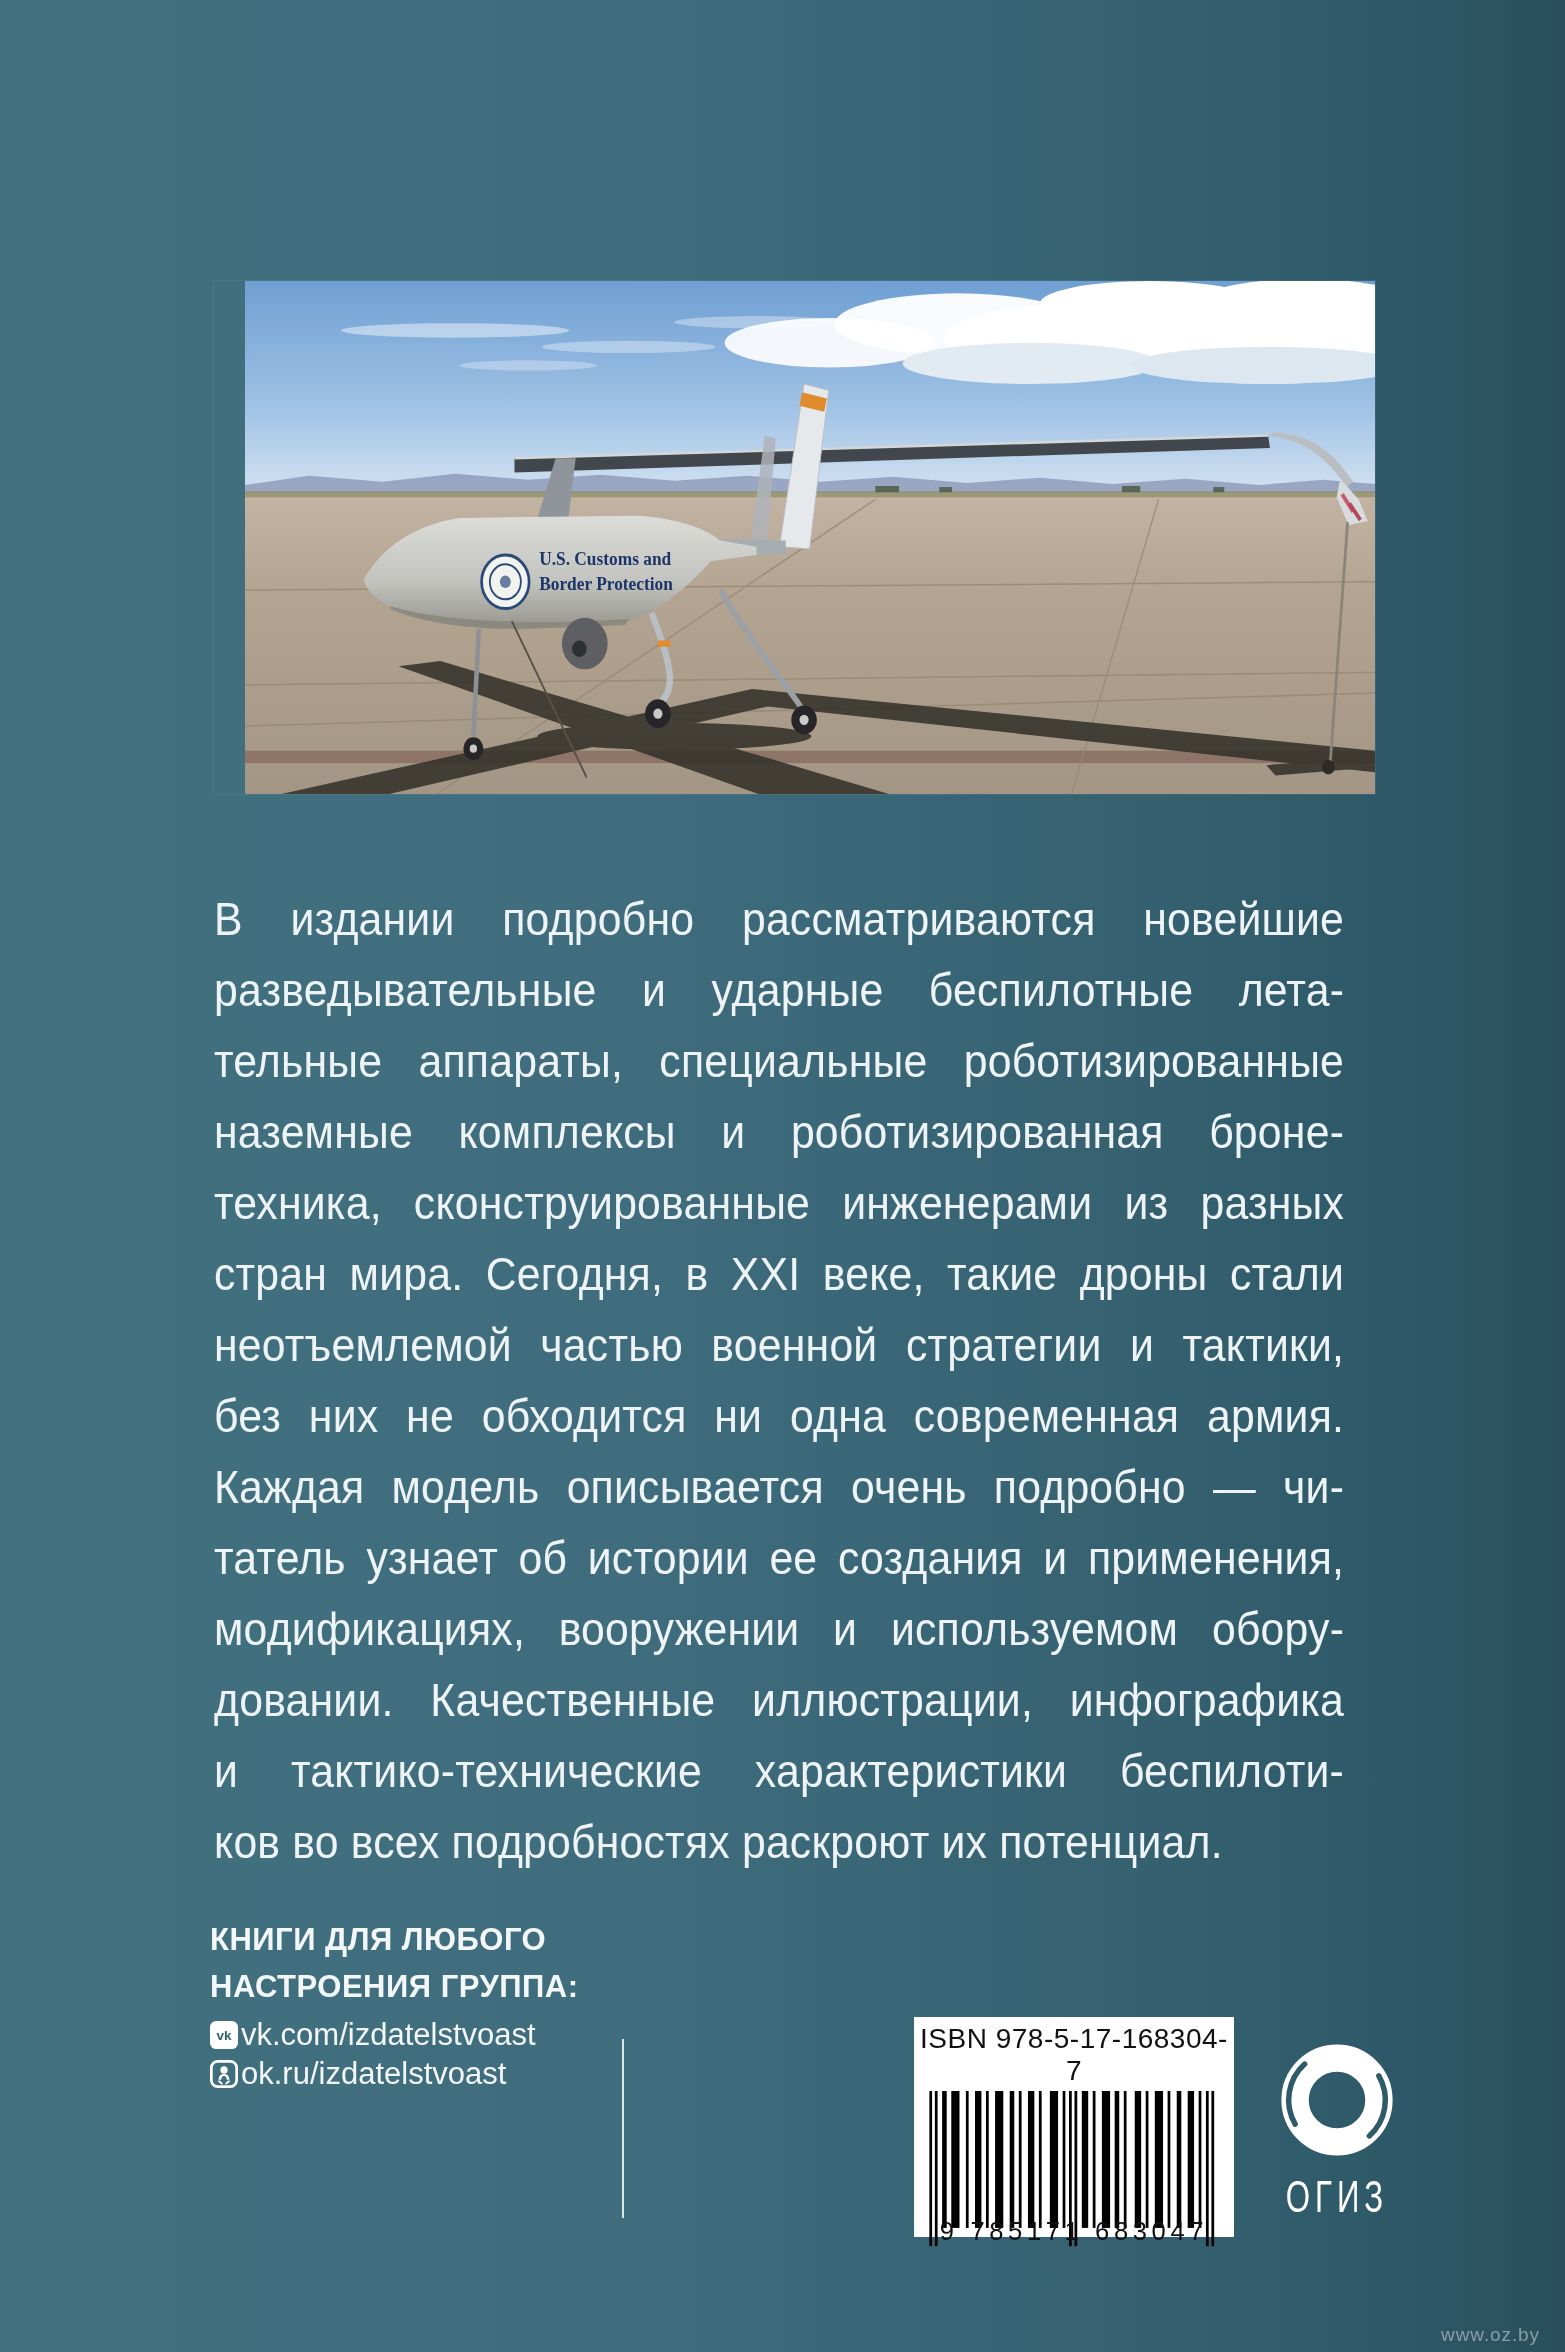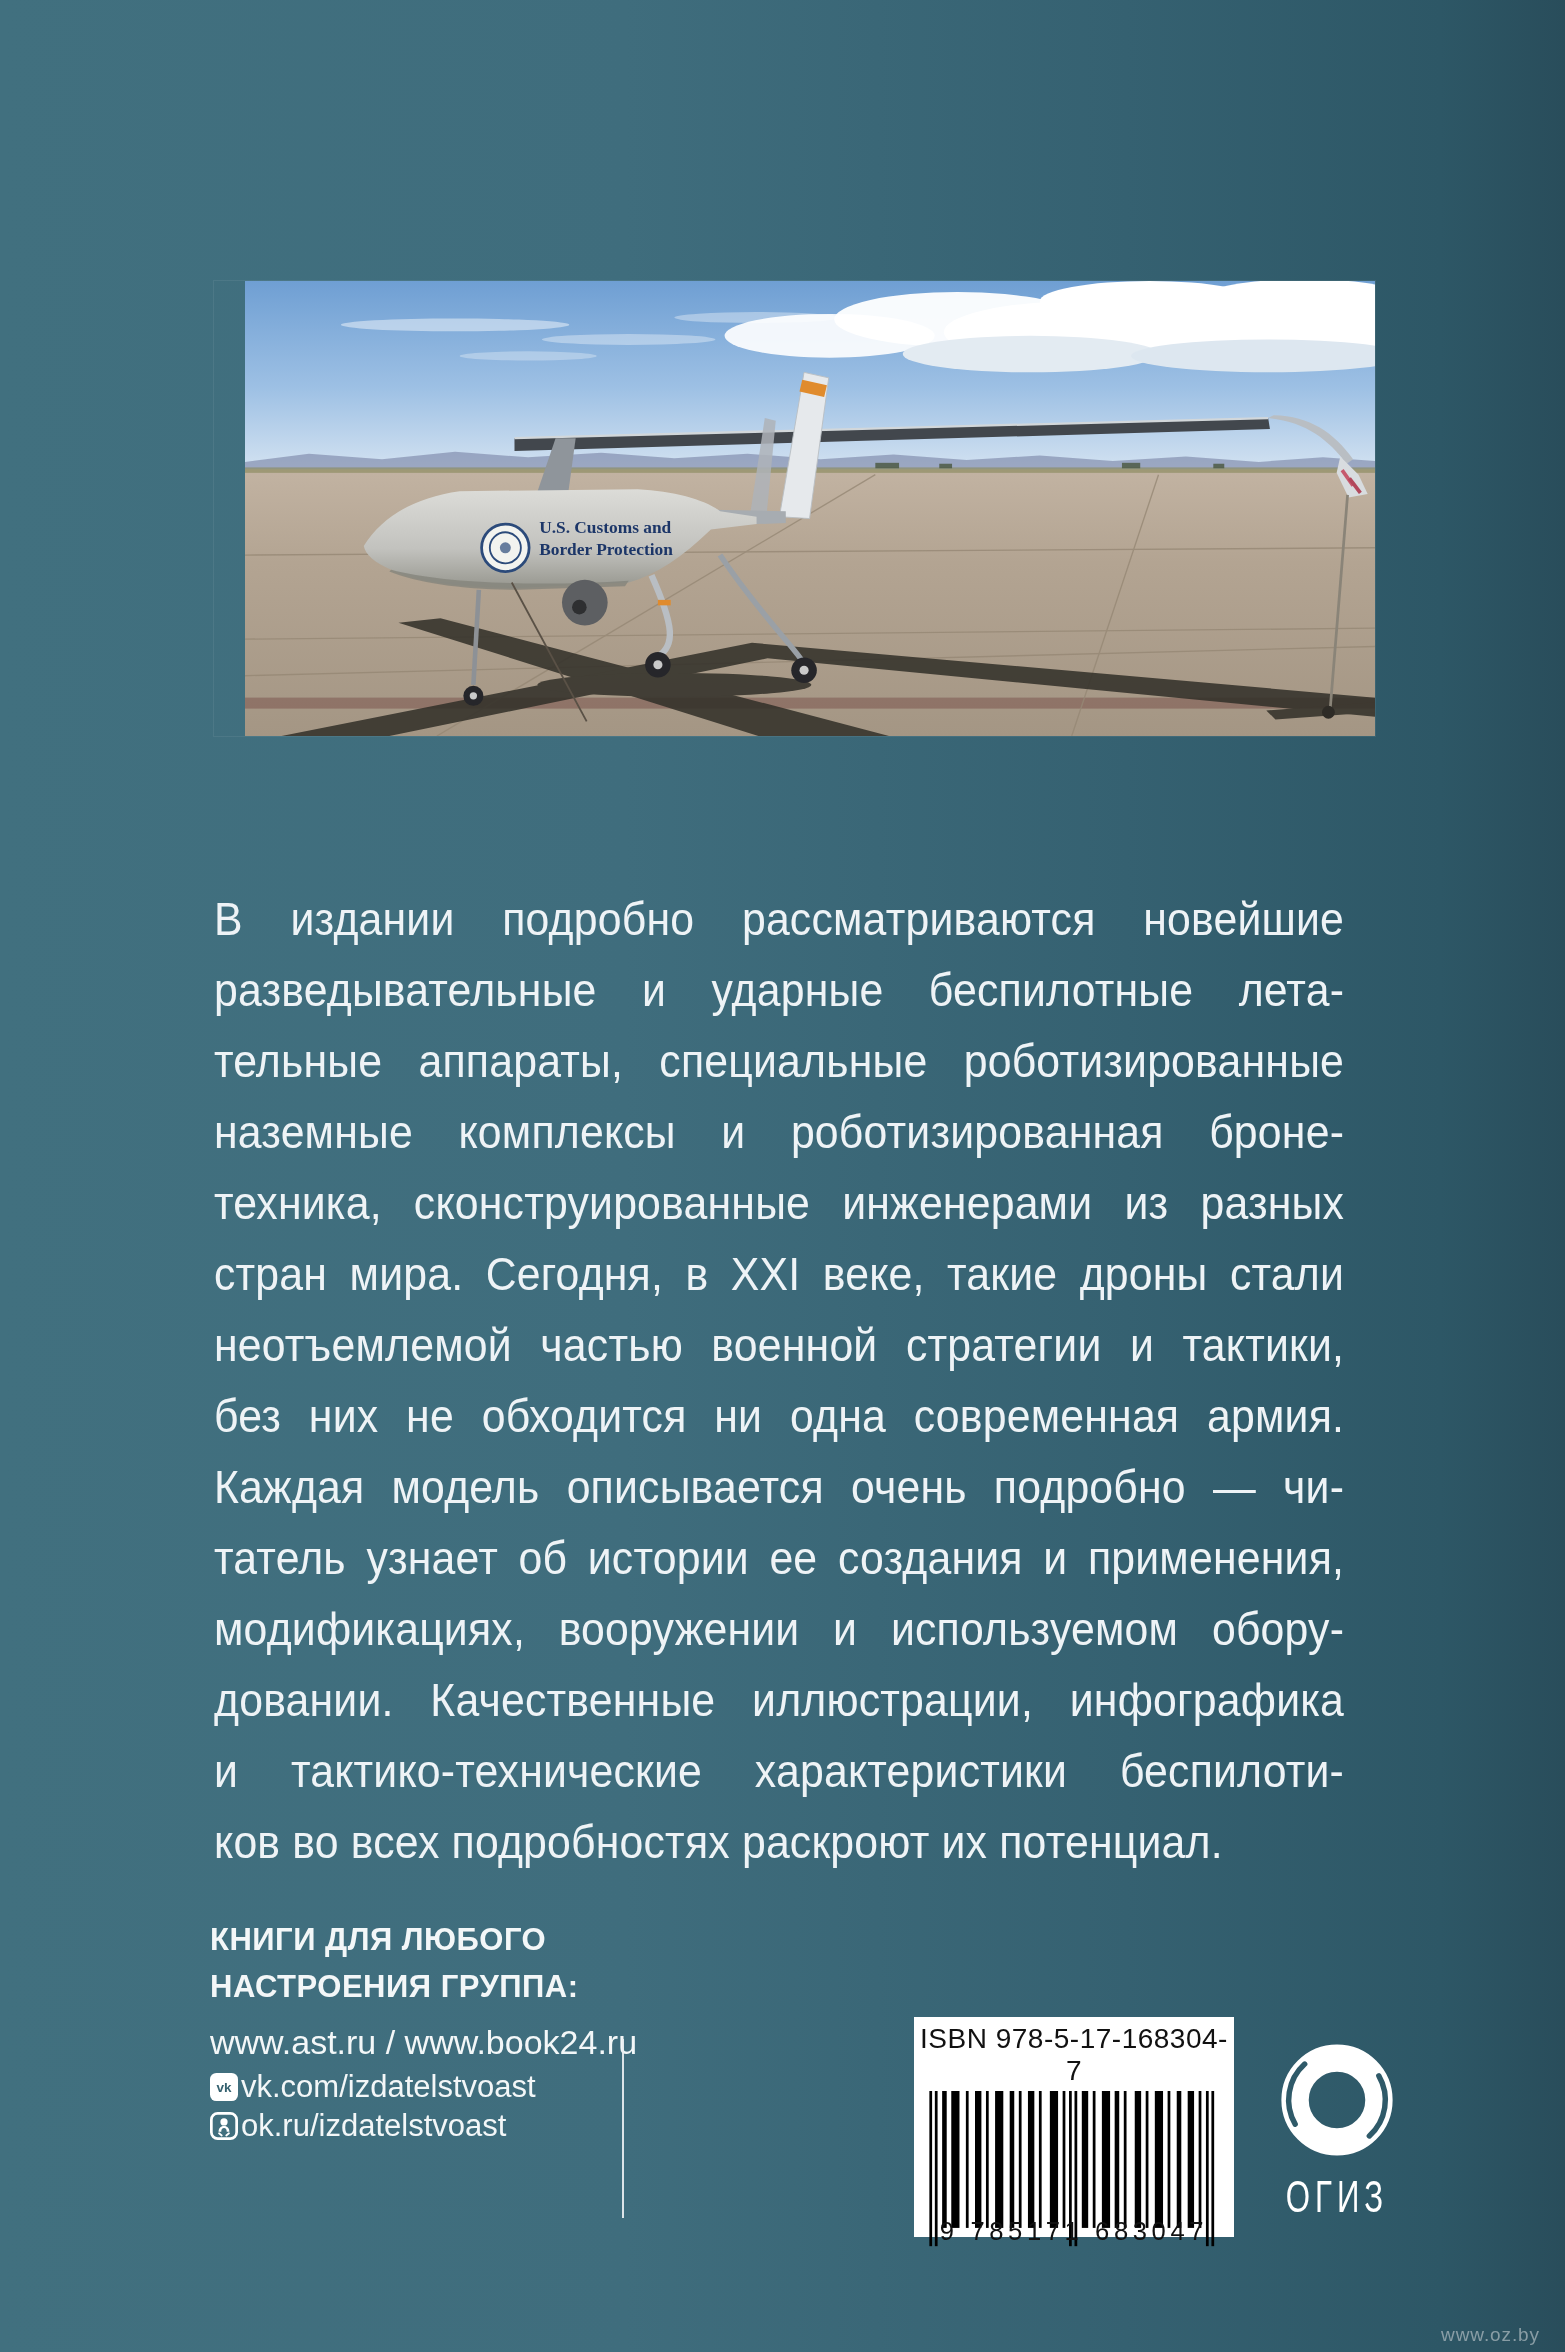--- a/index.html
+++ b/index.html
@@ -2,21 +2,21 @@
 <html style="font-size:14.6px"><head>
 <meta charset="utf-8">
 <style>
   html,body{margin:0;padding:0;background:#3d6b7b;}
   .cover{
     position:relative;width:1565px;height:2353px;overflow:hidden;
     background:linear-gradient(90deg,#41707f 0%,#3f6d7d 40%,#356171 72%,#2d5766 92%,#294d5b 100%);
     font-family:"Liberation Sans",sans-serif;
   }
   
-  .photo{position:absolute;left:214px;top:281px;width:1130px;height:455px;box-shadow:0 0 0 0.9px rgba(255,255,255,.08);padding-left:31px;}
+  .photo{position:absolute;left:214px;top:281px;width:1130px;height:513px;box-shadow:0 0 0 0.9px rgba(255,255,255,.08);padding-left:31px;}
   .photo svg{display:block;width:100%;height:100%;}
   
   .description{
     position:absolute;left:214px;top:884px;width:1215px;
     transform:scaleX(0.9301);transform-origin:0 0;
     color:#eef3f6;font-size:46px;line-height:71px;letter-spacing:0.2px;
   }
   .description .line{text-align:justify;text-align-last:justify;height:71px;white-space:nowrap;}
   .description .line:last-child{text-align-last:left;}
   
@@ -174,21 +174,20 @@
       <div class="line">татель узнает об истории ее создания и применения,</div>
       <div class="line">модификациях, вооружении и используемом обору-</div>
       <div class="line">довании. Качественные иллюстрации, инфографика</div>
       <div class="line">и тактико-технические характеристики беспилоти-</div>
       <div class="line">ков во всех подробностях раскроют их потенциал.</div>
     </div>
 
   <div class="promo">
     <div class="promo-title">КНИГИ ДЛЯ ЛЮБОГО</div>
     <div class="promo-title">НАСТРОЕНИЯ ГРУППА:</div>
-    <div class="websites">www.ast.ru / www.book24.ru</div>
     <div class="social-row">
       <svg width="28" height="28" viewBox="0 0 31 31" style="font-size:34px">
         <rect x="0" y="0" width="31" height="31" rx="7" fill="#ffffff"></rect>
         <text x="15.5" y="21" text-anchor="middle" font-family="Liberation Sans,sans-serif" font-weight="bold" font-size="15" fill="#35616f">vk</text>
       </svg>
       <span>vk.com/izdatelstvoast</span>
     </div>
     <div class="social-row">
       <svg width="28" height="28" viewBox="0 0 31 31">
         <rect x="1.5" y="1.5" width="28" height="28" rx="7" fill="none" stroke="#ffffff" stroke-width="3"></rect>

